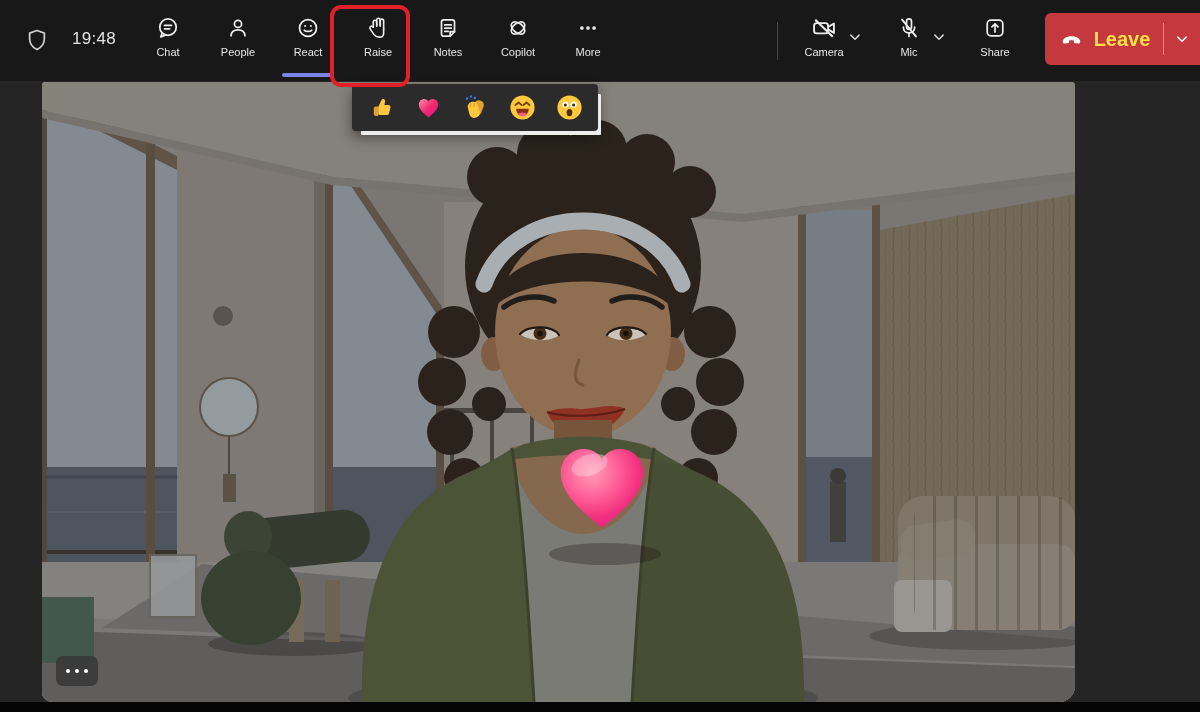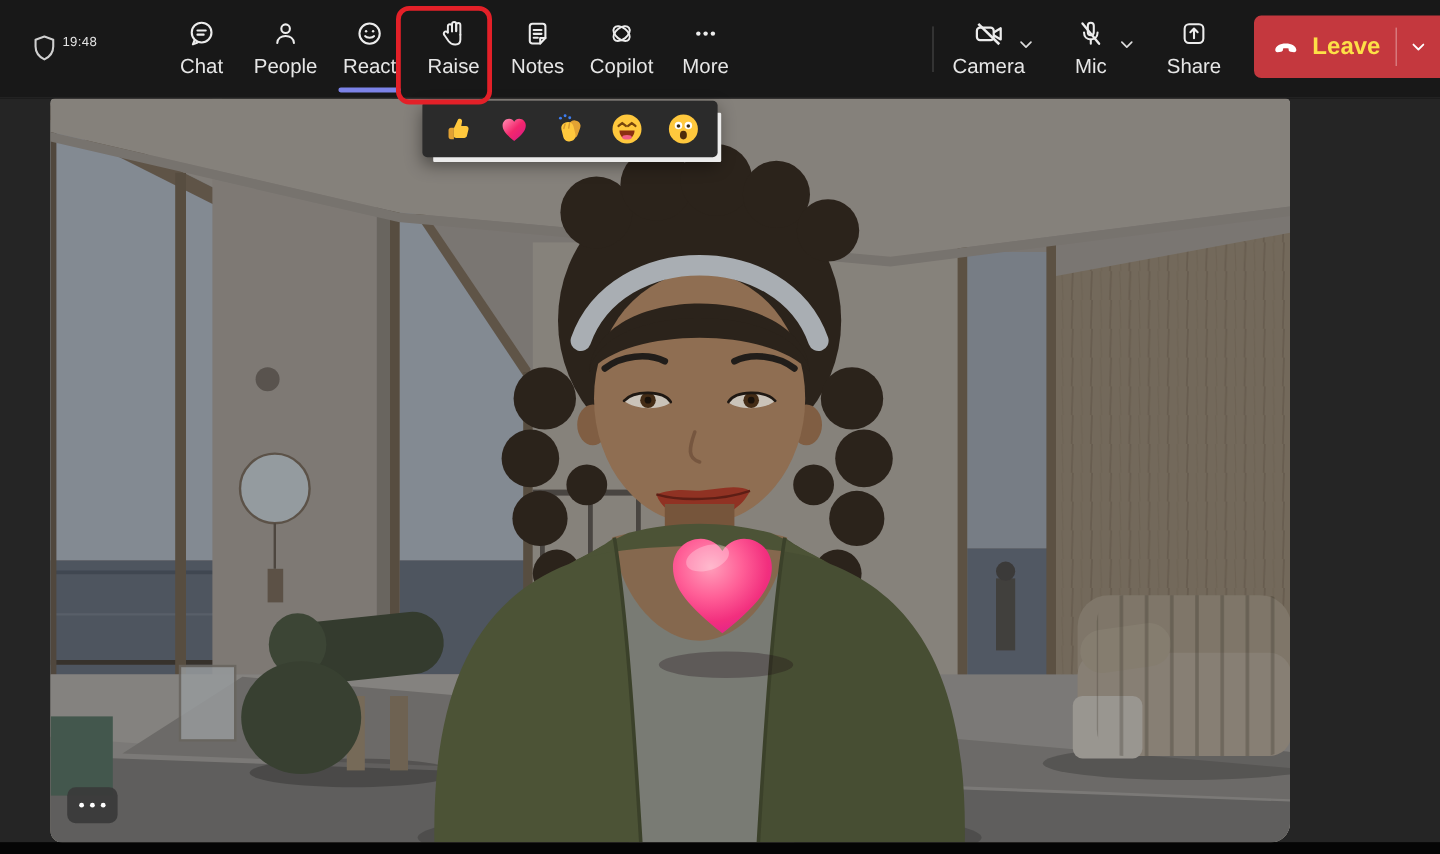--- a/index.html
+++ b/index.html
@@ -5,28 +5,28 @@
   * { margin:0; padding:0; box-sizing:border-box; }
   html,body { width:1200px; height:712px; background:#0a0a0a; overflow:hidden;
               font-family:"Liberation Sans", sans-serif; }
   #app { position:relative; width:1200px; height:712px; background:#070707; }
 
   
   .toolbar { position:absolute; left:0; top:0; width:1200px; height:82px;
              background:#181818; border-bottom:1px solid #262626; z-index:20; }
   .tb-abs { position:absolute; }
   .shield { left:24px; top:26px; }
-  .time   { left:52px; top:29px; color:#e3e3e3; font-size:11px; letter-spacing:.3px; }
+  .time   { left:72px; top:29px; color:#e3e3e3; font-size:17px; letter-spacing:.3px; }
 
   .tb-items { position:absolute; left:133px; top:0; display:flex; }
   .tb-item { width:70px; height:82px; background:none; border:none; cursor:pointer;
              display:flex; flex-direction:column; align-items:center; justify-content:flex-start;
              padding-top:13px; gap:3px; position:relative; }
   .tb-icon { height:30px; display:flex; align-items:center; justify-content:center; }
-  .tb-label { color:#e6e6e6; font-size:17px; white-space:nowrap; }
+  .tb-label { color:#e6e6e6; font-size:11px; white-space:nowrap; }
   .tb-underline { position:absolute; bottom:5px; left:9px; width:52px; height:4px;
                   border-radius:2px; background:#7c83e8; }
 
   .tb-divider { position:absolute; left:777px; top:22px; width:1px; height:38px; background:#474747; }
 
   .dev-group { position:absolute; top:0; height:105px; display:flex; align-items:flex-start; }
   .dev-btn { width:64px; background:none; border:none; cursor:pointer; display:flex;
              flex-direction:column; align-items:center; padding-top:13px; gap:3px; }
   .chev-btn { background:none; border:none; cursor:pointer; margin-top:26px; padding:2px; }
 

